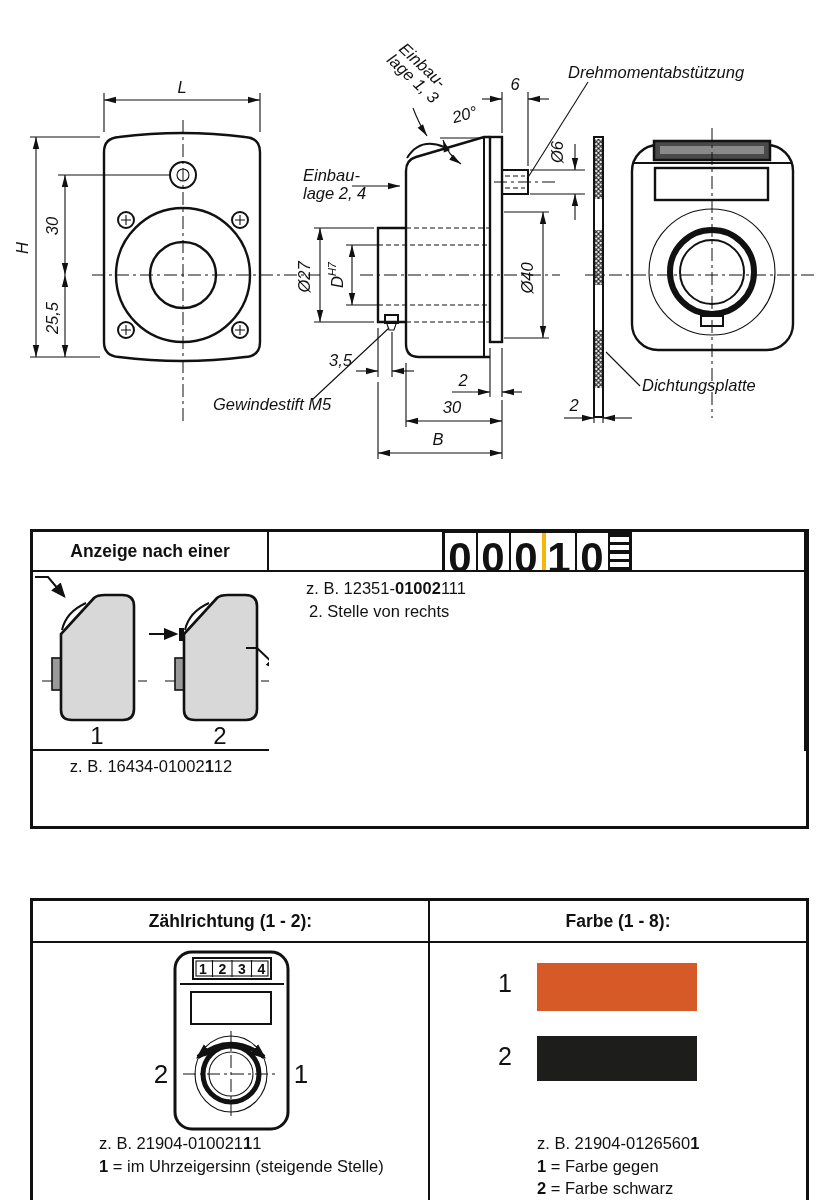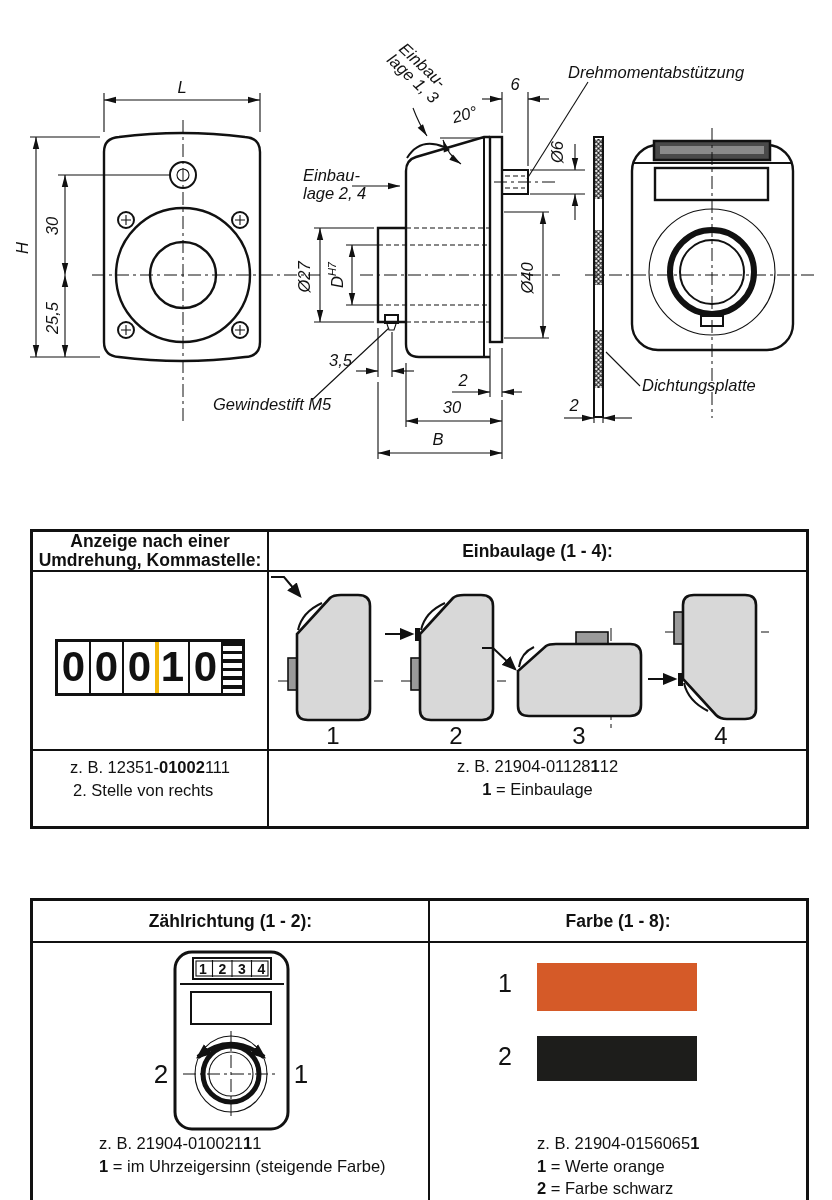--- a/index.html
+++ b/index.html
@@ -202,25 +202,21 @@
     <path class="cl" d="M 712,128 V 418"></path>
     <path class="cl" d="M 585,275 H 818"></path>
   </g>
 </svg>
 
 <div id="t1" class="tbl">
 
   <div class="cell br bb hdr">
     <div>
       <div>Anzeige nach einer</div>
-      <div>Umdrehung, Kommastelle:</div>
     </div>
-  </div>
-  <div class="cell bb hdr">
-    <div>Einbaulage (1 - 4):</div>
   </div>
 
   <div class="cell br bb">
     <div class="counter-wrap">
       <div class="counter">
         <div class="cdigit">0</div>
         <div class="cdigit">0</div>
         <div class="cdigit">0</div>
         <div class="cdigit">1</div>
         <div class="cdigit">0</div>
@@ -270,22 +266,21 @@
         <text class="numtxt" x="452" y="172" text-anchor="middle">4</text>
       </g>
     </svg>
   </div>
 
   <div class="cell br t1cap">
     <div class="capline l1"><span>z. B. 12351-</span><b>01002</b><span>111</span></div>
     <div class="capline l4"><span>2. Stelle von rechts</span></div>
   </div>
   <div class="cell t1rcap">
-    <div class="capline"><span>z. B. 21904-01128</span><b>1</b><span>12</span></div>
-    <div class="capline"><b>1</b><span> = Einbaulage</span></div>
+    <div class="capline"><span>z. B. 16434-01002</span><b>1</b><span>12</span></div>
   </div>
 </div>
 
 <div id="t2" class="tbl">
 
   <div class="cell br bb hdr">
     <div>Zählrichtung (1 - 2):</div>
   </div>
   <div class="cell bb hdr">
     <div>Farbe (1 - 8):</div>
@@ -309,28 +304,28 @@
       <circle cx="198" cy="131" r="28" fill="none" stroke="#111" stroke-width="5"></circle>
       <circle class="thin" cx="198" cy="131" r="22"></circle>
       <path class="cl" d="M 150,131 H 246 M 198,88 V 176"></path>
 
       <path marker-start="url(#arB)" marker-end="url(#arB)" d="M 165,114 Q 198,88 231,114" fill="none" stroke="#111" stroke-width="4.5"></path>
       <text x="128" y="140" font-size="26" text-anchor="middle">2</text>
       <text x="268" y="140" font-size="26" text-anchor="middle">1</text>
     </svg>
     <div class="t2cap" style="left:66px;">
       <div class="capline"><span>z. B.  21904-010021</span><b>1</b><span>1</span></div>
-      <div class="capline"><b>1</b><span> = im Uhrzeigersinn (steigende Farbe)</span></div>
+      <div class="capline"><b>1</b><span> = im Uhrzeigersinn (steigende Stelle)</span></div>
     </div>
   </div>
 
   <div class="cell">
     <div class="swlabel" style="left:60px;top:26px;">1</div>
     <div class="swatch" style="left: 107px; top: 20px; height: 48px; background: rgb(213, 90, 40);"></div>
     <div class="swlabel" style="left:60px;top:99px;">2</div>
     <div class="swatch" style="left: 107px; top: 93px; height: 45px; background: rgb(29, 29, 27);"></div>
     <div class="t2cap" style="left:107px;">
-      <div class="capline"><span>z. B. 21904-0156065</span><b>1</b></div>
-      <div class="capline"><b>1</b><span> = Werte orange</span></div>
+      <div class="capline"><span>z. B. 21904-0126560</span><b>1</b></div>
+      <div class="capline"><b>1</b><span> = Farbe gegen</span></div>
       <div class="capline"><b>2</b><span> = Farbe schwarz</span></div>
     </div>
   </div>
 </div>
 
 </body></html>

